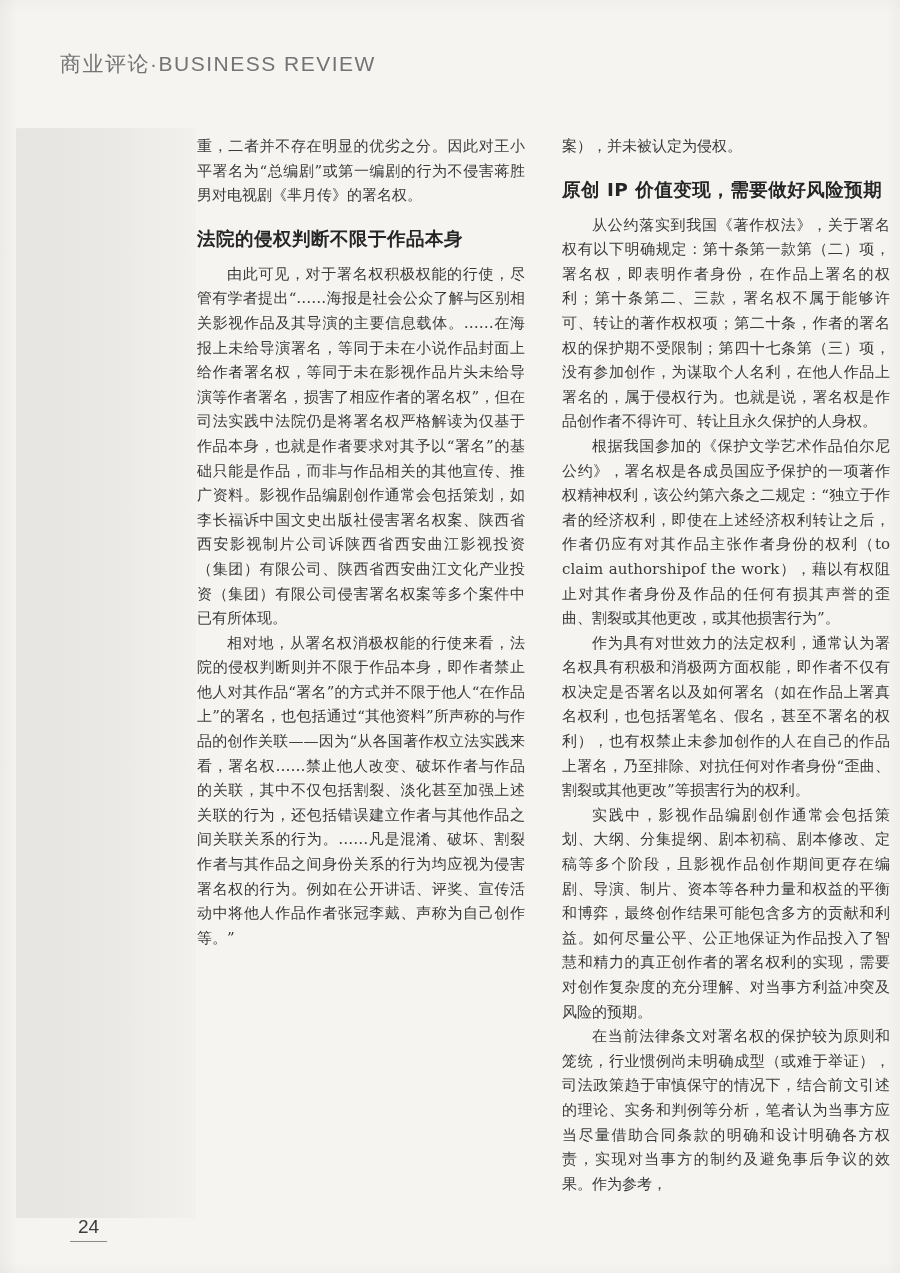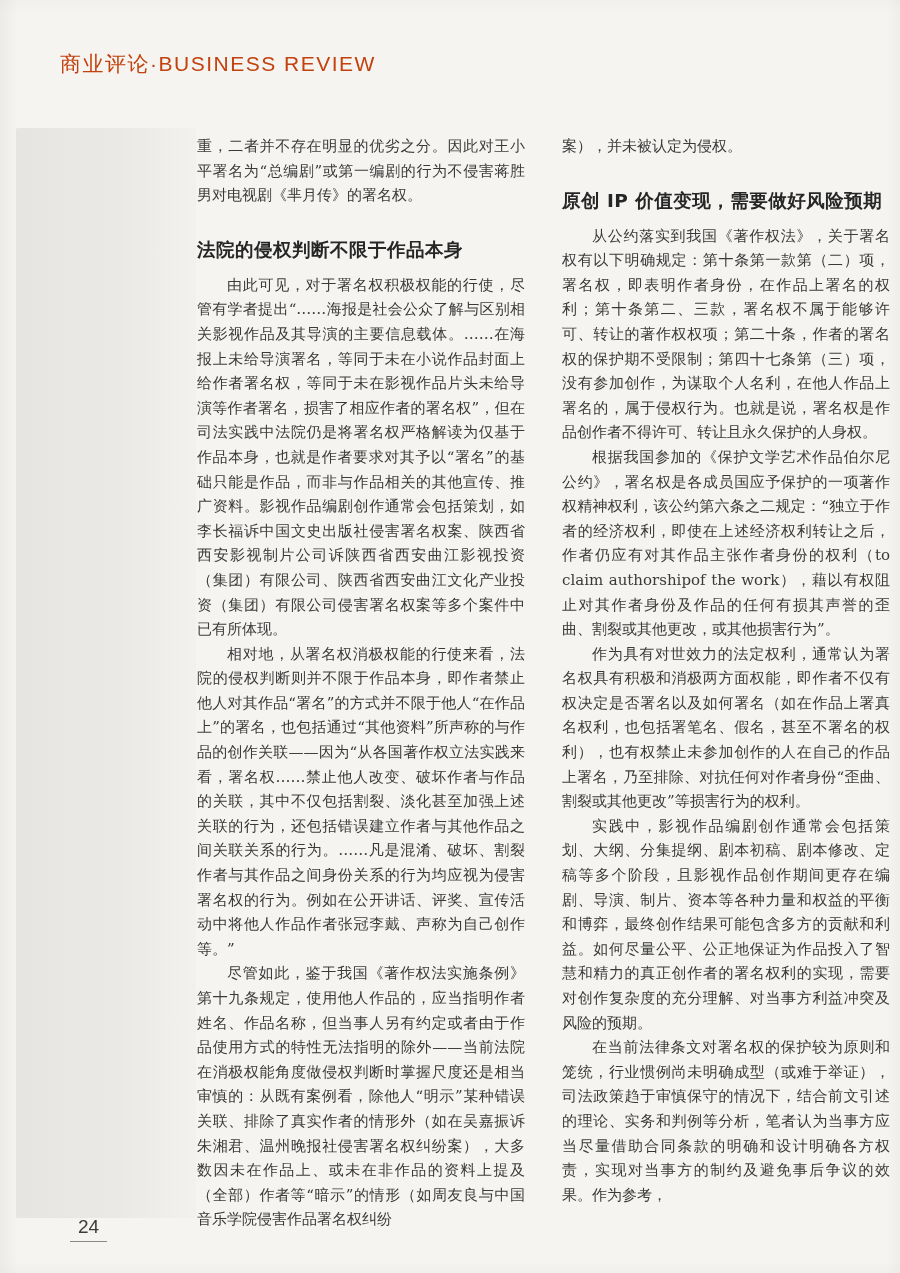--- a/index.html
+++ b/index.html
@@ -22,36 +22,36 @@
     background:
       linear-gradient(to right, rgba(220,218,214,0.35) 0, rgba(220,218,214,0) 18px),
       linear-gradient(to left, rgba(225,223,219,0.30) 0, rgba(225,223,219,0) 14px),
       linear-gradient(to bottom, rgba(228,226,222,0.25) 0, rgba(228,226,222,0) 12px),
       linear-gradient(to top, rgba(228,226,222,0.25) 0, rgba(228,226,222,0) 12px);
     pointer-events:none;
   }
   .masthead{
     position:absolute;left:60px;top:50px;
     font-family:"Liberation Sans","DejaVu Sans",sans-serif;
-    font-size:21px;color:#c2410c;letter-spacing:1.5px;
+    font-size:21px;color:#737373;letter-spacing:1.5px;
     font-weight:400;
   }
   .col{
     position:absolute;top:134px;width:328px;
     font-size:15px;line-height:24.6px;color:#3a3a3a;
     text-align:justify;
   }
   .col-left{left:197px;}
   .col-right{left:562px;}
   .col p{margin:0;text-indent:2em;}
   .col p.continuation{text-indent:0;}
   .col h2{
     font-family:"DejaVu Sans","Liberation Sans",sans-serif;
     font-size:18.5px;color:#262626;font-weight:700;
-    margin:29px 0 10px 0;line-height:26px;letter-spacing:0.5px;
+    margin:18px 0 10px 0;line-height:26px;letter-spacing:0.5px;
   }
   .page-number{
     position:absolute;left:70px;top:1216px;
     font-family:"Liberation Sans","DejaVu Sans",sans-serif;
     font-size:19px;color:#3c3c3c;
     padding:0 8px 3px 8px;
     border-bottom:1.5px solid #8a8a86;
   }
 </style>
 </head>
@@ -62,21 +62,20 @@
   <div class="scan-shadow-left"></div>
   <div class="scan-vignette"></div>
 
   <div class="masthead">商业评论·BUSINESS REVIEW</div>
 
   <div class="col col-left">
     <p class="continuation">重，二者并不存在明显的优劣之分。因此对王小平署名为“总编剧”或第一编剧的行为不侵害蒋胜男对电视剧《芈月传》的署名权。</p>
     <h2>法院的侵权判断不限于作品本身</h2>
     <p>由此可见，对于署名权积极权能的行使，尽管有学者提出“……海报是社会公众了解与区别相关影视作品及其导演的主要信息载体。……在海报上未给导演署名，等同于未在小说作品封面上给作者署名权，等同于未在影视作品片头未给导演等作者署名，损害了相应作者的署名权”，但在司法实践中法院仍是将署名权严格解读为仅基于作品本身，也就是作者要求对其予以“署名”的基础只能是作品，而非与作品相关的其他宣传、推广资料。影视作品编剧创作通常会包括策划，如李长福诉中国文史出版社侵害署名权案、陕西省西安影视制片公司诉陕西省西安曲江影视投资（集团）有限公司、陕西省西安曲江文化产业投资（集团）有限公司侵害署名权案等多个案件中已有所体现。</p>
     <p>相对地，从署名权消极权能的行使来看，法院的侵权判断则并不限于作品本身，即作者禁止他人对其作品“署名”的方式并不限于他人“在作品上”的署名，也包括通过“其他资料”所声称的与作品的创作关联——因为“从各国著作权立法实践来看，署名权……禁止他人改变、破坏作者与作品的关联，其中不仅包括割裂、淡化甚至加强上述关联的行为，还包括错误建立作者与其他作品之间关联关系的行为。……凡是混淆、破坏、割裂作者与其作品之间身份关系的行为均应视为侵害署名权的行为。例如在公开讲话、评奖、宣传活动中将他人作品作者张冠李戴、声称为自己创作等。”</p>
-    <p>尽管如此，鉴于我国《著作权法实施条例》第十九条规定，使用他人作品的，应当指明作者姓名、作品名称，但当事人另有约定或者由于作品使用方式的特性无法指明的除外——当前法院在消极权能角度做侵权判断时掌握尺度还是相当审慎的：从既有案例看，除他人“明示”某种错误关联、排除了真实作者的情形外（如在吴嘉振诉朱湘君、温州晚报社侵害署名权纠纷案），大多数因未在作品上、或未在非作品的资料上提及（全部）作者等“暗示”的情形（如周友良与中国音乐学院侵害作品署名权纠纷</p>
   </div>
 
   <div class="col col-right">
     <p class="continuation">案），并未被认定为侵权。</p>
     <h2>原创 IP 价值变现，需要做好风险预期</h2>
     <p>从公约落实到我国《著作权法》，关于署名权有以下明确规定：第十条第一款第（二）项，署名权，即表明作者身份，在作品上署名的权利；第十条第二、三款，署名权不属于能够许可、转让的著作权权项；第二十条，作者的署名权的保护期不受限制；第四十七条第（三）项，没有参加创作，为谋取个人名利，在他人作品上署名的，属于侵权行为。也就是说，署名权是作品创作者不得许可、转让且永久保护的人身权。</p>
     <p>根据我国参加的《保护文学艺术作品伯尔尼公约》，署名权是各成员国应予保护的一项著作权精神权利，该公约第六条之二规定：“独立于作者的经济权利，即使在上述经济权利转让之后，作者仍应有对其作品主张作者身份的权利（to claim authorshipof the work），藉以有权阻止对其作者身份及作品的任何有损其声誉的歪曲、割裂或其他更改，或其他损害行为”。</p>
     <p>作为具有对世效力的法定权利，通常认为署名权具有积极和消极两方面权能，即作者不仅有权决定是否署名以及如何署名（如在作品上署真名权利，也包括署笔名、假名，甚至不署名的权利），也有权禁止未参加创作的人在自己的作品上署名，乃至排除、对抗任何对作者身份“歪曲、割裂或其他更改”等损害行为的权利。</p>
     <p>实践中，影视作品编剧创作通常会包括策划、大纲、分集提纲、剧本初稿、剧本修改、定稿等多个阶段，且影视作品创作期间更存在编剧、导演、制片、资本等各种力量和权益的平衡和博弈，最终创作结果可能包含多方的贡献和利益。如何尽量公平、公正地保证为作品投入了智慧和精力的真正创作者的署名权利的实现，需要对创作复杂度的充分理解、对当事方利益冲突及风险的预期。</p>
     <p>在当前法律条文对署名权的保护较为原则和笼统，行业惯例尚未明确成型（或难于举证），司法政策趋于审慎保守的情况下，结合前文引述的理论、实务和判例等分析，笔者认为当事方应当尽量借助合同条款的明确和设计明确各方权责，实现对当事方的制约及避免事后争议的效果。作为参考，</p>

